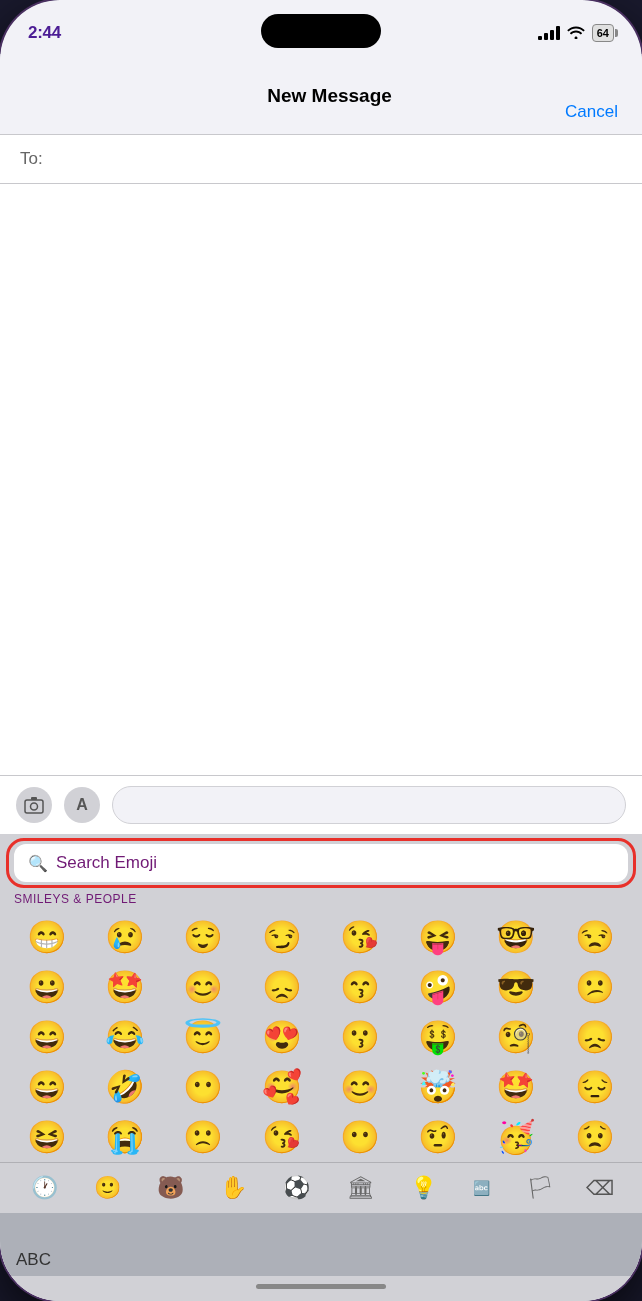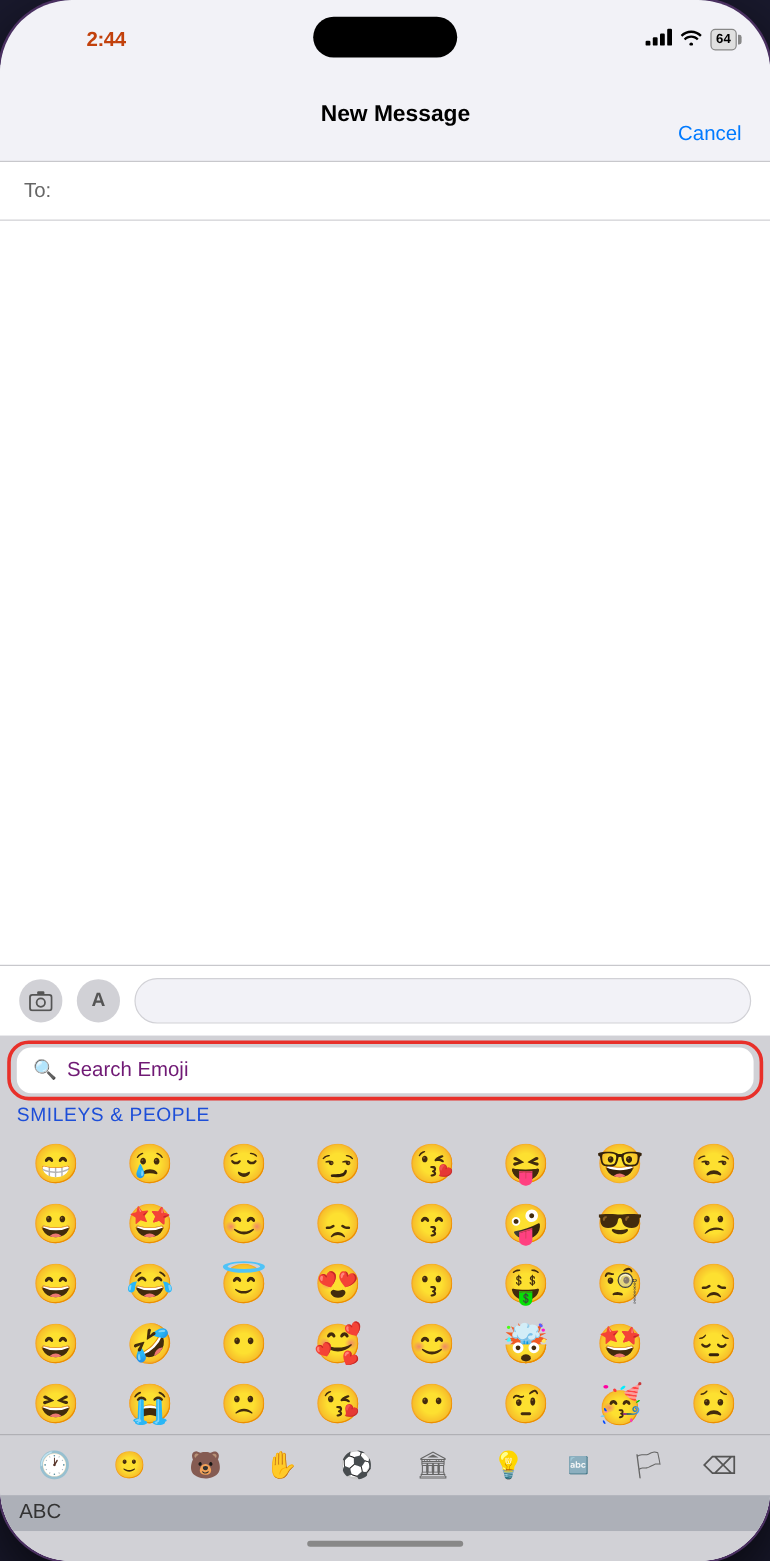--- a/index.html
+++ b/index.html
@@ -44,28 +44,27 @@
       align-items: center;
       justify-content: space-between;
       padding: 12px 28px 0;
       position: relative;
       z-index: 10;
     }
 
     .status-time {
       font-size: 17px;
       font-weight: 600;
-      color: #c2410c;
+      color: #4c1d95;
       letter-spacing: -0.3px;
-      margin-left: 44px;
     }
 
     .status-icons {
       display: flex;
-      align-items: flex-start;
+      align-items: center;
       gap: 7px;
     }
 
     .signal-bars {
       display: flex;
       align-items: flex-end;
       gap: 2px;
       height: 14px;
     }
 
@@ -245,23 +244,23 @@
     }
 
     .search-placeholder {
       font-size: 17px;
       color: #701a75;
     }
 
     
     .emoji-category-label {
       padding: 4px 14px 6px;
-      font-size: 16px;
+      font-size: 12px;
       font-weight: 500;
-      color: #1d4ed8;
+      color: #701a75;
       letter-spacing: 0.5px;
       text-transform: uppercase;
     }
 
     
     .emoji-grid {
       display: grid;
       grid-template-columns: repeat(8, 1fr);
       gap: 0;
       padding: 0 8px;
@@ -294,20 +293,21 @@
     }
 
     .cat-icon.active {
       color: #333;
     }
 
     .abc-label {
       font-size: 17px;
       font-weight: 500;
       color: #333;
+      margin-top: 33px;
     }
 
     .delete-btn {
       font-size: 20px;
       color: #555;
       cursor: pointer;
     }
 
     
     .home-indicator {

